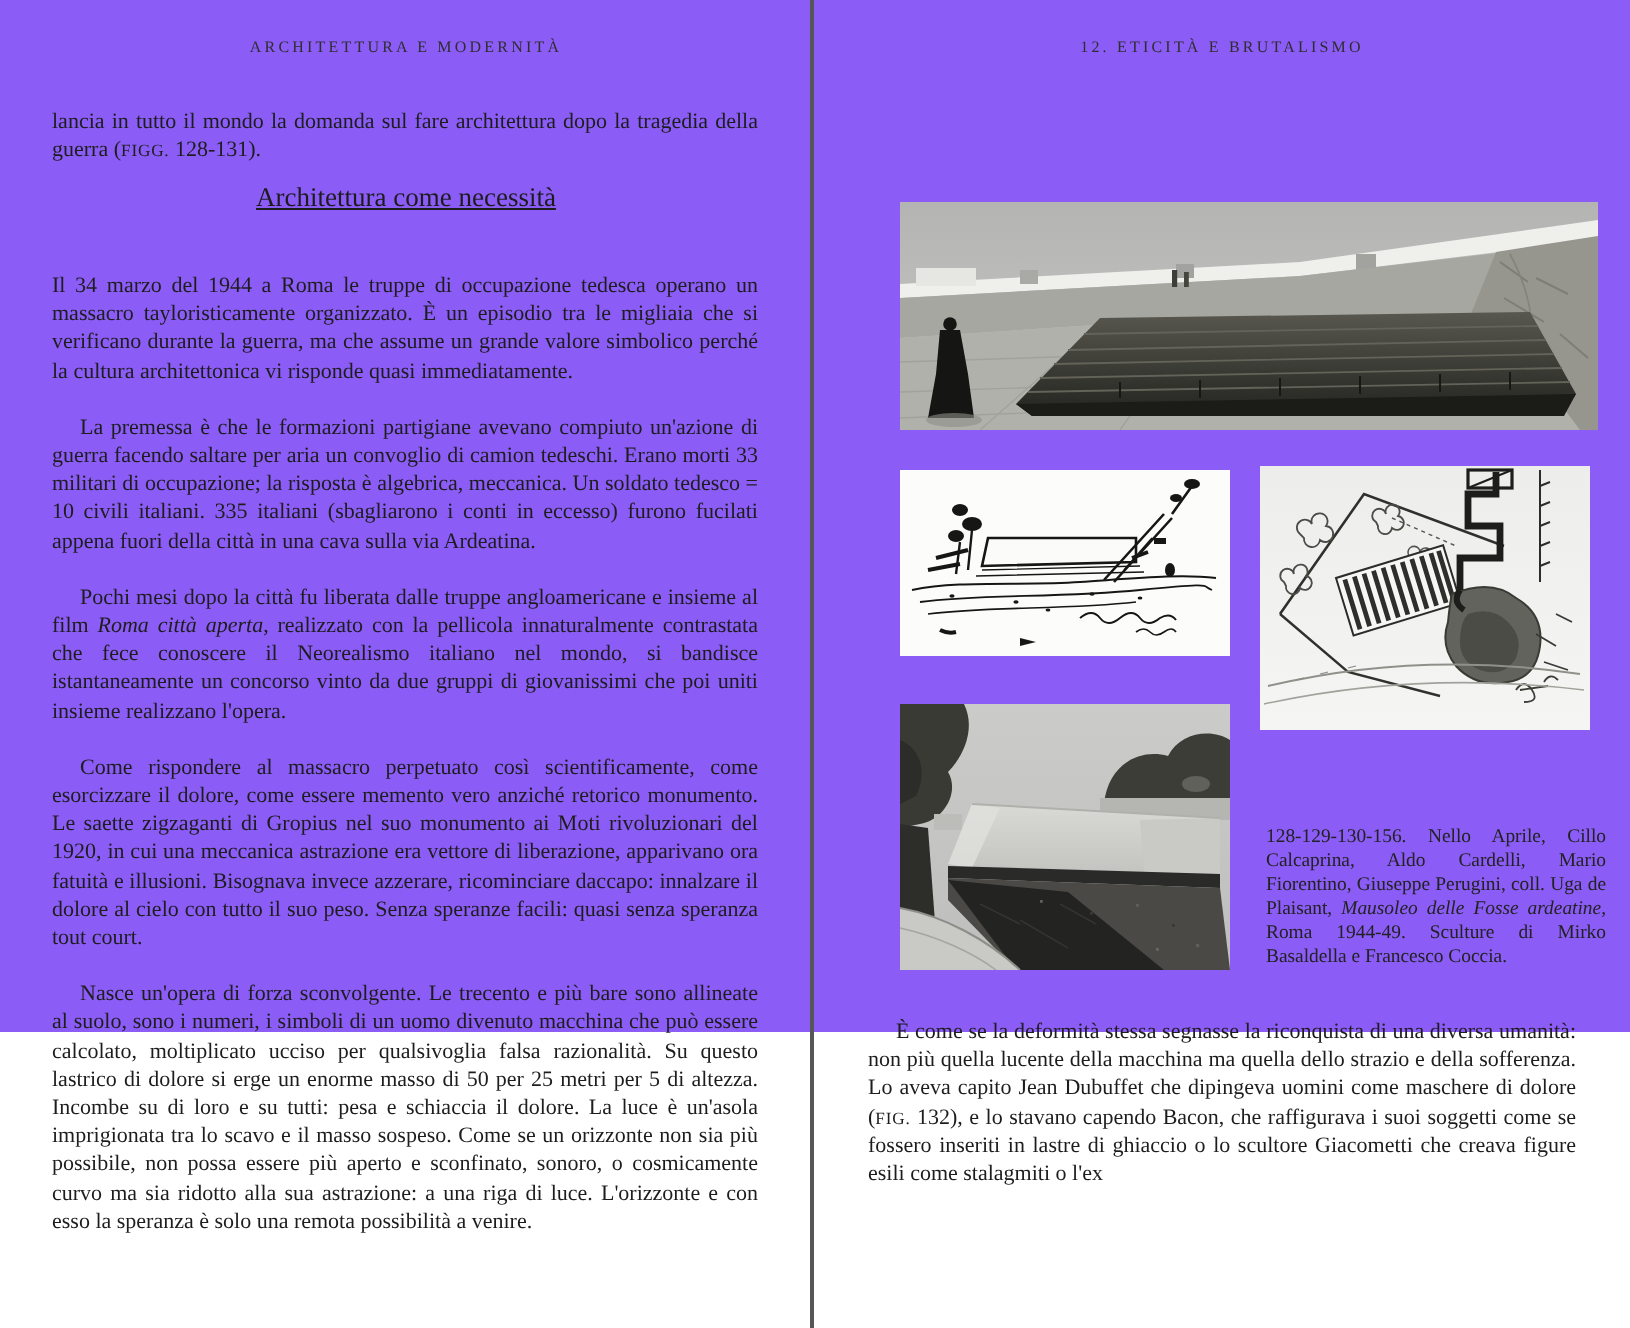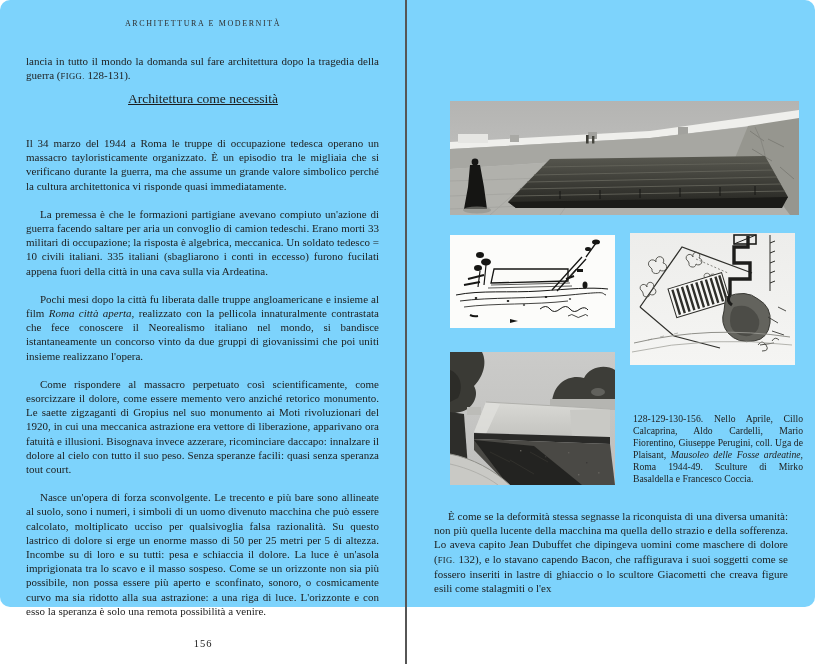--- a/index.html
+++ b/index.html
@@ -1,18 +1,18 @@
 <!DOCTYPE html>
 <html><head>
 <meta charset="utf-8">
 <style>
   html,body{margin:0;padding:0;}
   body{width:815px;height:664px;background:#ffffff;overflow:hidden;
        font-family:"Liberation Serif","DejaVu Serif",serif;color:#1c1c1c;}
-  #spread{position:relative;width:815px;height:607px;background:#7dd3fc;border-radius:10px;}
+  #spread{position:relative;width:815px;height:516px;background:#8b5cf6;}
   .gutter{position:absolute;left:405px;top:0;width:2px;height:664px;background:#565656;}
   .running-head{position:absolute;font-size:8px;letter-spacing:1.6px;color:#2e2e2e;
                 text-align:center;white-space:nowrap;}
   .pagenum{position:absolute;font-size:10.5px;letter-spacing:1px;text-align:center;color:#222;}
   .body-col p{margin:0;text-align:justify;font-size:11px;line-height:14.2px;color:#1d1d1d;}
   p.para{margin:14px;text-align:justify;font-size:11px;line-height:14.2px;color:#1d1d1d;}
   .indent{text-indent:14px;}
   .seg-sc{font-size:8.6px;letter-spacing:0.4px;}
   .seg-i{font-style:italic;}
   .section-heading{position:absolute;text-align:center;font-size:13.5px;color:#1c1c1c;}
@@ -34,24 +34,24 @@
   <div class="section-heading" style="left:12px;top:91px;width:382px;text-decoration:underline;">Architettura come necessità</div>
 
   <div class="body-col" style="position:absolute;left:12px;top:122px;width:381px;height:512px;overflow:hidden;">
     <p class="para"><span>Il 34 marzo del 1944 a Roma le truppe di occupazione tedesca operano un massacro tayloristicamente organizzato. È un episodio tra le migliaia che si verificano durante la guerra, ma che assume un grande valore simbolico perché la cultura architettonica vi risponde quasi immediatamente.</span></p>
     <p class="para indent"><span>La premessa è che le formazioni partigiane avevano compiuto un'azione di guerra facendo saltare per aria un convoglio di camion tedeschi. Erano morti 33 militari di occupazione; la risposta è algebrica, meccanica. Un soldato tedesco = 10 civili italiani. 335 italiani (sbagliarono i conti in eccesso) furono fucilati appena fuori della città in una cava sulla via Ardeatina.</span></p>
     <p class="para indent"><span>Pochi mesi dopo la città fu liberata dalle truppe angloamericane e insieme al film </span><span class="seg-i">Roma città aperta</span><span>, realizzato con la pellicola innaturalmente contrastata che fece conoscere il Neorealismo italiano nel mondo, si bandisce istantaneamente un concorso vinto da due gruppi di giovanissimi che poi uniti insieme realizzano l'opera.</span></p>
     <p class="para indent"><span>Come rispondere al massacro perpetuato così scientificamente, come esorcizzare il dolore, come essere memento vero anziché retorico monumento. Le saette zigzaganti di Gropius nel suo monumento ai Moti rivoluzionari del 1920, in cui una meccanica astrazione era vettore di liberazione, apparivano ora fatuità e illusioni. Bisognava invece azzerare, ricominciare daccapo: innalzare il dolore al cielo con tutto il suo peso. Senza speranze facili: quasi senza speranza tout court.</span></p>
     <p class="para indent"><span>Nasce un'opera di forza sconvolgente. Le trecento e più bare sono allineate al suolo, sono i numeri, i simboli di un uomo divenuto macchina che può essere calcolato, moltiplicato ucciso per qualsivoglia falsa razionalità. Su questo lastrico di dolore si erge un enorme masso di 50 per 25 metri per 5 di altezza. Incombe su di loro e su tutti: pesa e schiaccia il dolore. La luce è un'asola imprigionata tra lo scavo e il masso sospeso. Come se un orizzonte non sia più possibile, non possa essere più aperto e sconfinato, sonoro, o cosmicamente curvo ma sia ridotto alla sua astrazione: a una riga di luce. L'orizzonte e con esso la speranza è solo una remota possibilità a venire.</span></p>
   </div>
 
-  <div class="pagenum" style="left:12px;top:638px;width:382px;">156</div>
 
   <div class="gutter"></div>
 
+  <div class="running-head" style="left:420px;top:19px;width:382px;">12. ETICITÀ E BRUTALISMO</div>
 
   <div class="figure" style="left:450px;top:101px;width:349px;height:114px;">
     <svg viewBox="0 0 349 114" preserveAspectRatio="none">
       <defs>
         <linearGradient id="gsky" x1="0" y1="0" x2="0" y2="1">
           <stop offset="0" stop-color="#b4b4b2"></stop>
             <stop offset="1" stop-color="#c8c8c6"></stop>
         </linearGradient>
         <linearGradient id="gtomb" x1="0" y1="0" x2="0" y2="1">
           <stop offset="0" stop-color="#585850"></stop>

